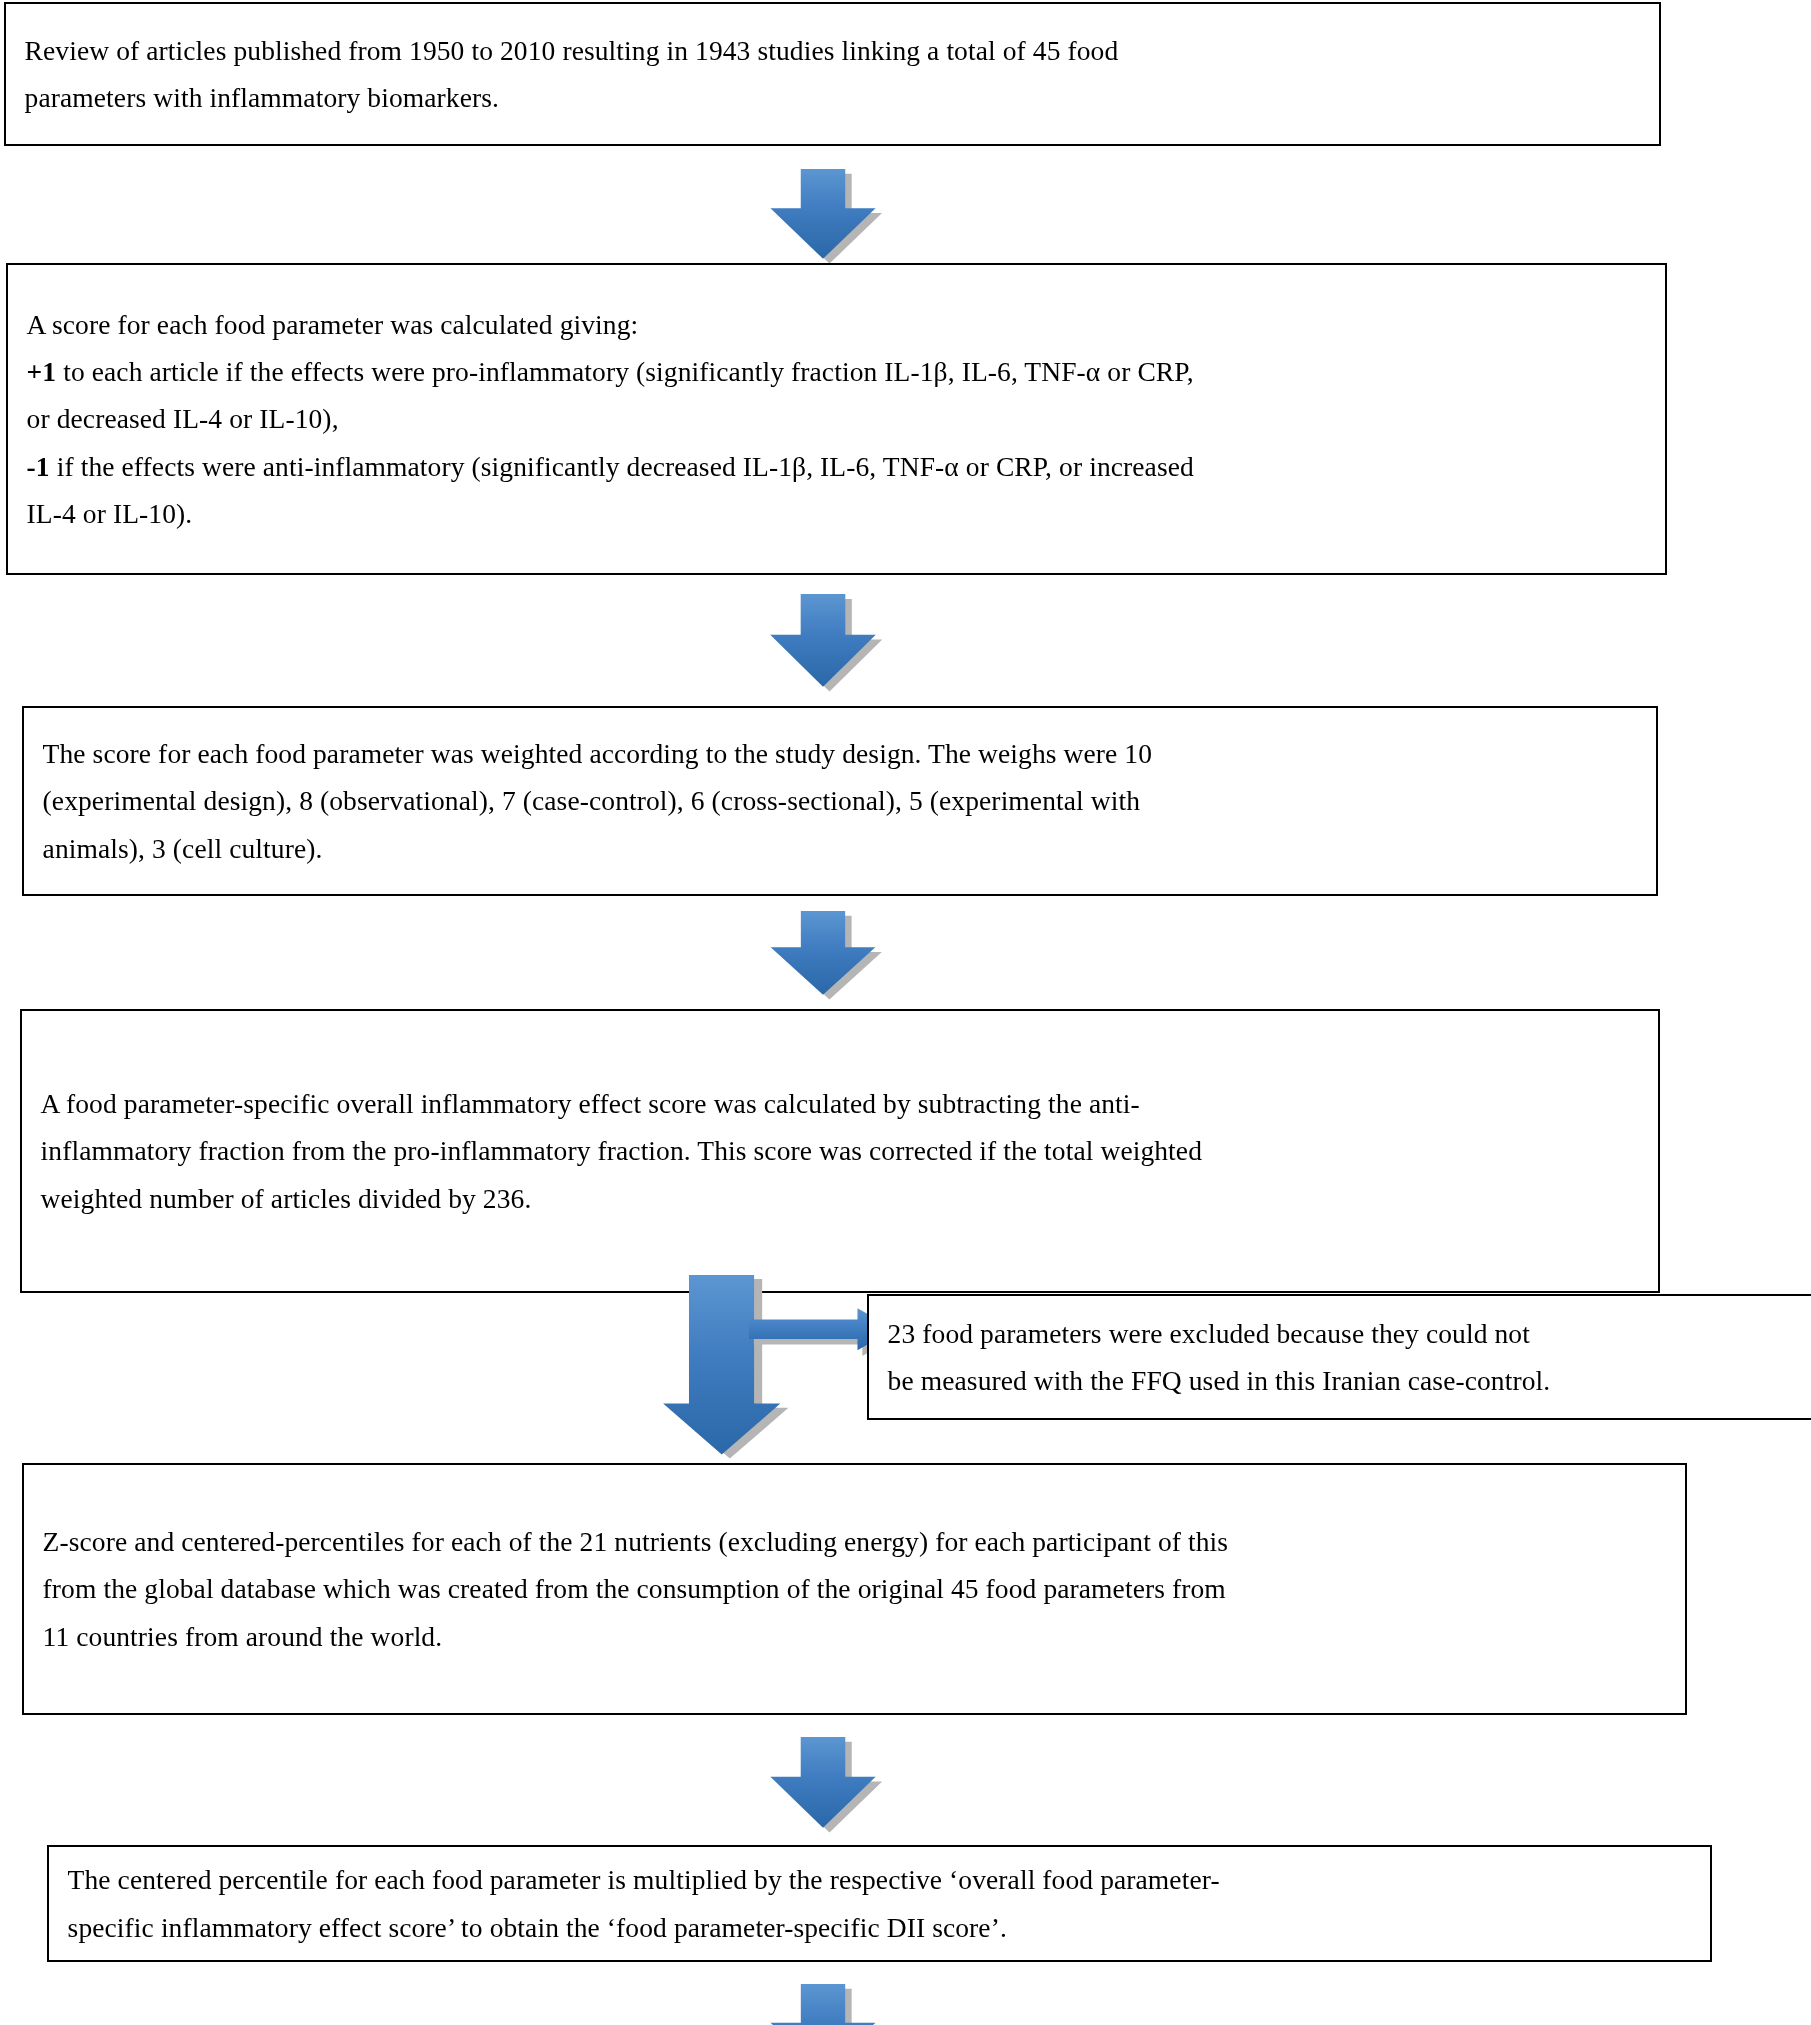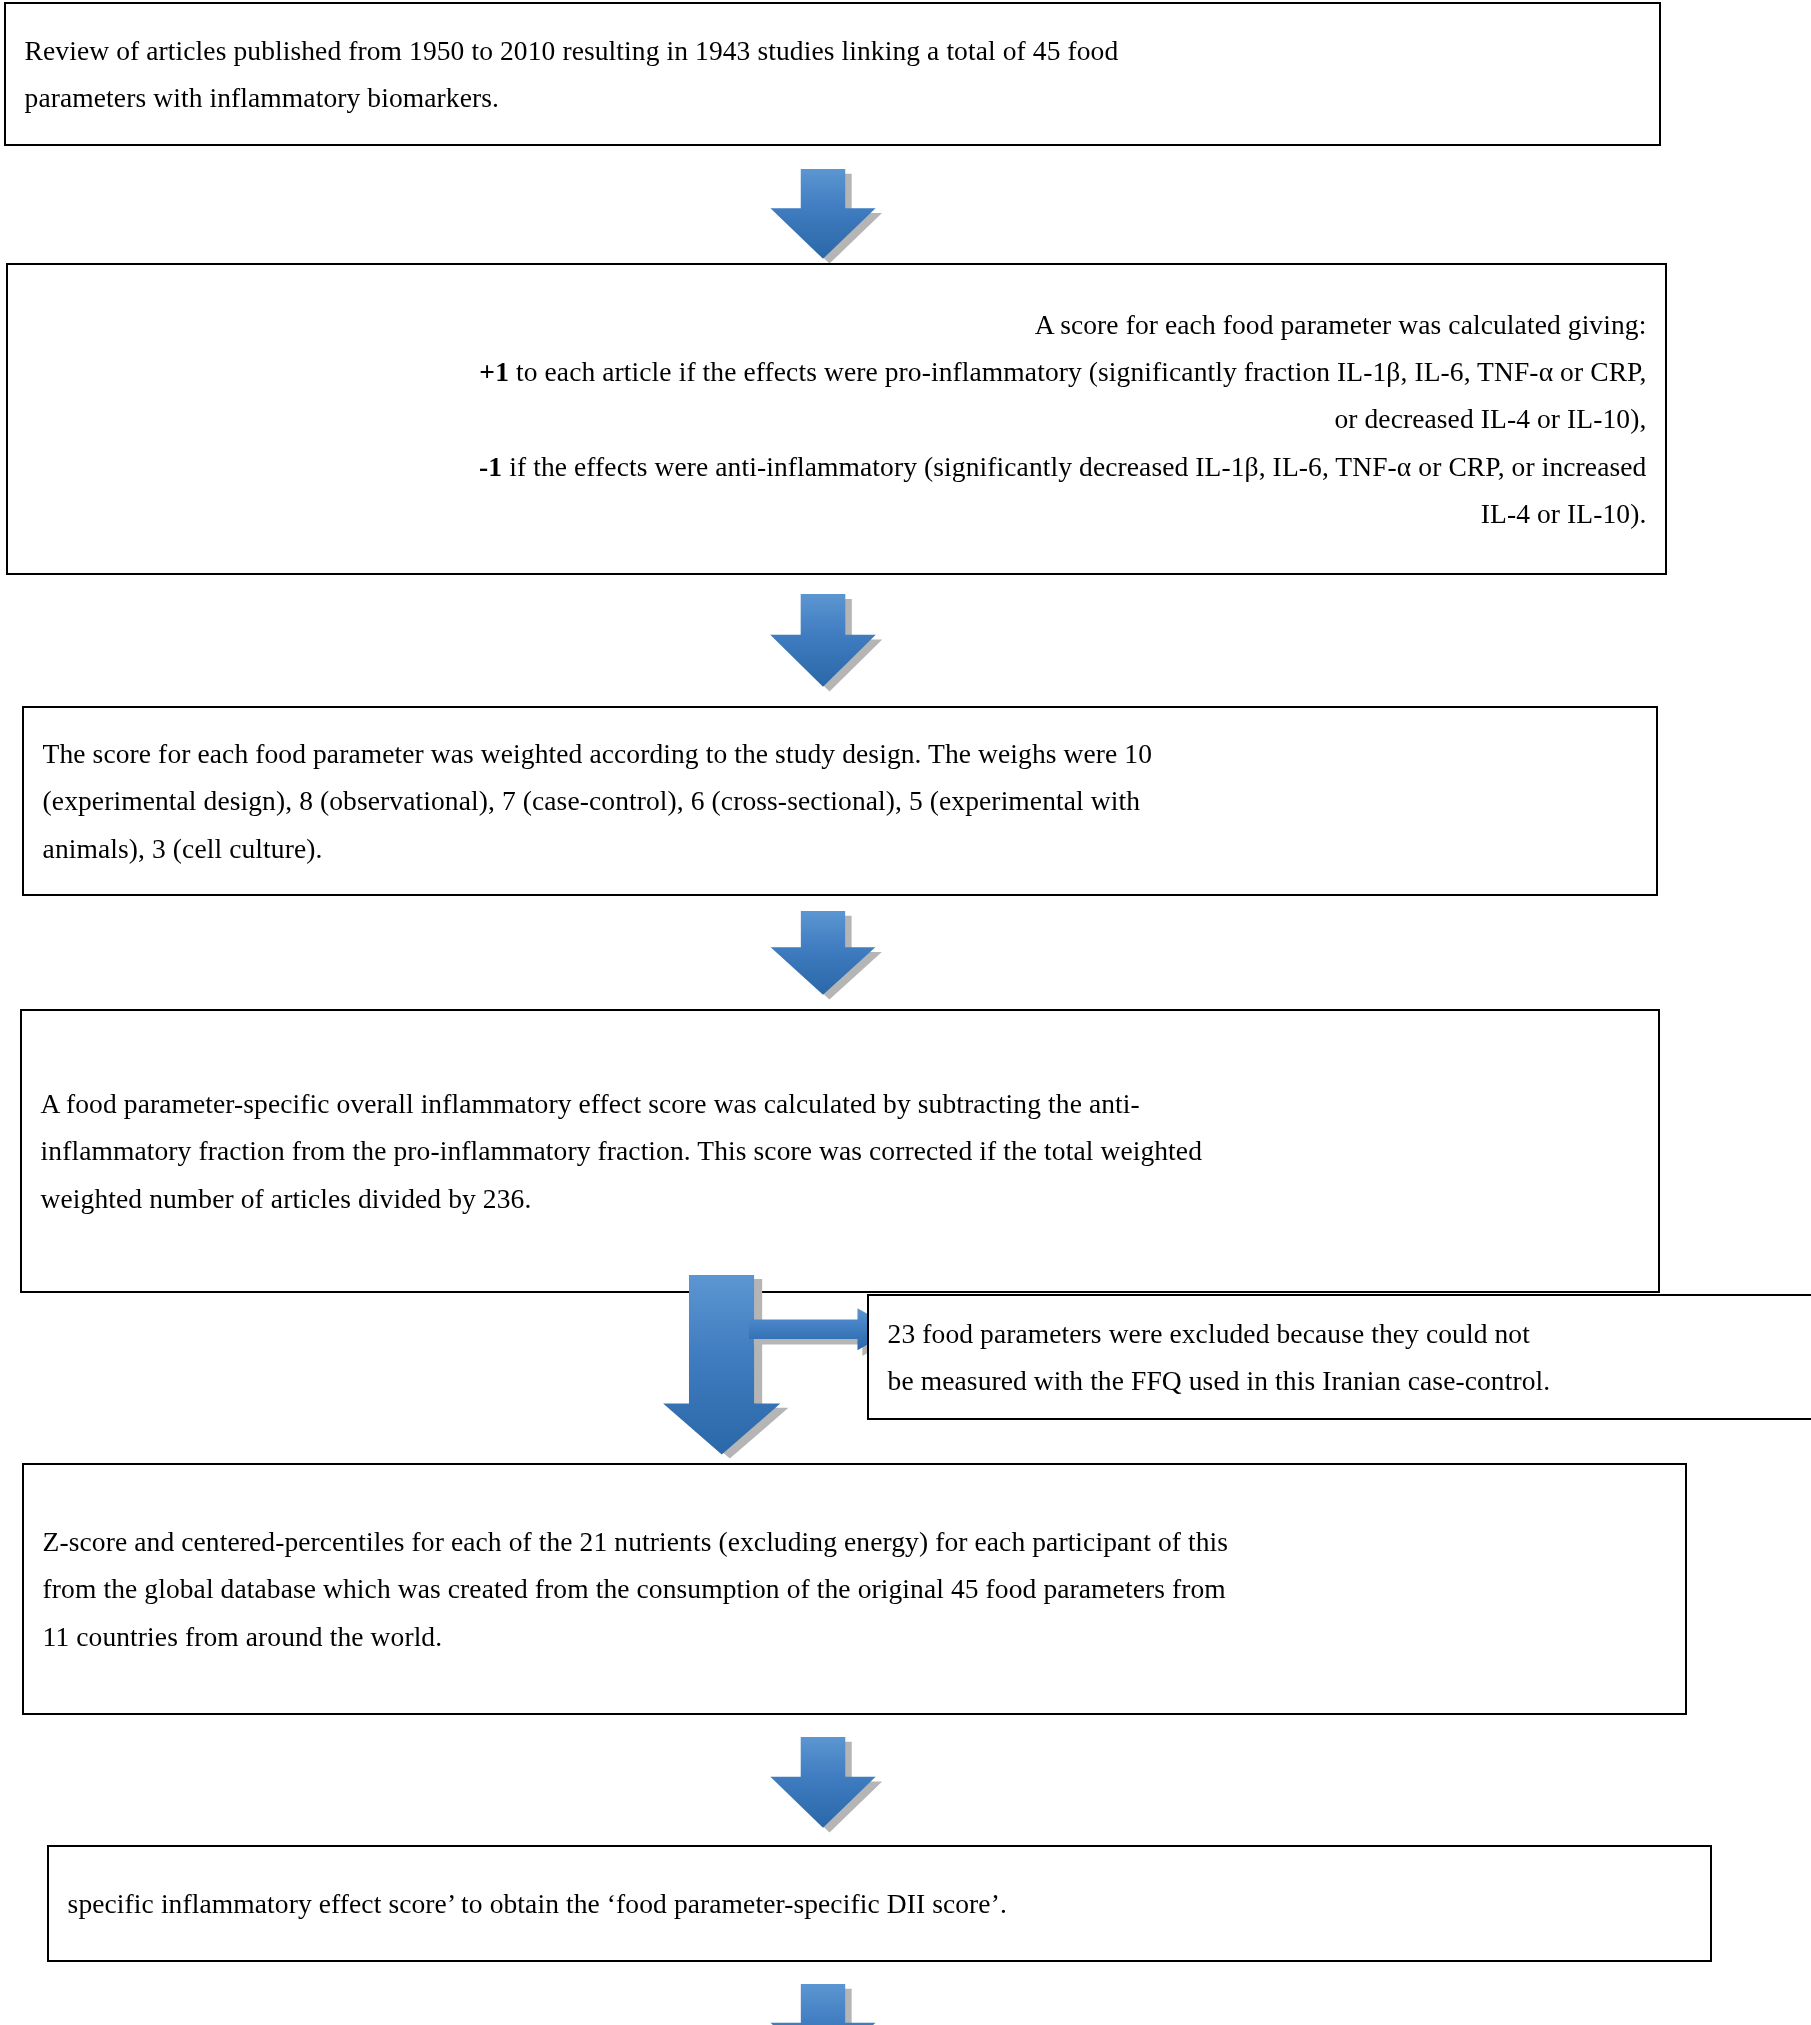--- a/index.html
+++ b/index.html
@@ -34,21 +34,21 @@
     letter-spacing: 0.1px;
     padding: 13.8px 18.6px;
     display: flex;
     flex-direction: column;
     justify-content: center;
   }
   .fc-box p {
     margin: 0;
   }
   .center  { text-align: left; }
-  .left    { text-align: right; }
+  .left    { text-align: left; }
   .justify { text-align: justify; text-align-last: left; }
 
   b { font-weight: 700; }
 
   
   .arrow-down {
     position: absolute;
   }
   .arrow-down svg, .arrow-right svg { display: block; overflow: visible; }
   .arrow-right { position: absolute; }
@@ -145,20 +145,21 @@
   </div>
 
   <div class="arrow-down" style="left:754px; top:1737px; width:138px; height:94px;">
     <svg viewBox="0 0 340 232" width="138" height="94">
       <polygon points="115,0 225,0 225,98 300,98 170,224 40,98 115,98" fill="#b5b5b5" transform="translate(16,12)"></polygon>
       <polygon points="115,0 225,0 225,98 300,98 170,224 40,98 115,98" fill="url(#gradV)"></polygon>
     </svg>
   </div>
 
   <div class="fc-box justify" style="left:47px; top:1845px; width:1665px; height:117px;">
+    <p>The centered percentile for each food parameter is multiplied by the respective ‘overall food parameter-</p>
     <p>specific inflammatory effect score’ to obtain the ‘food parameter-specific DII score’.</p>
   </div>
 
   <div class="arrow-down" style="left:754px; top:1984px; width:138px; height:92px;">
     <svg viewBox="0 0 340 228" width="138" height="92">
       <polygon points="115,0 225,0 225,96 300,96 170,220 40,96 115,96" fill="#b5b5b5" transform="translate(16,12)"></polygon>
       <polygon points="115,0 225,0 225,96 300,96 170,220 40,96 115,96" fill="url(#gradV)"></polygon>
     </svg>
   </div>
 

